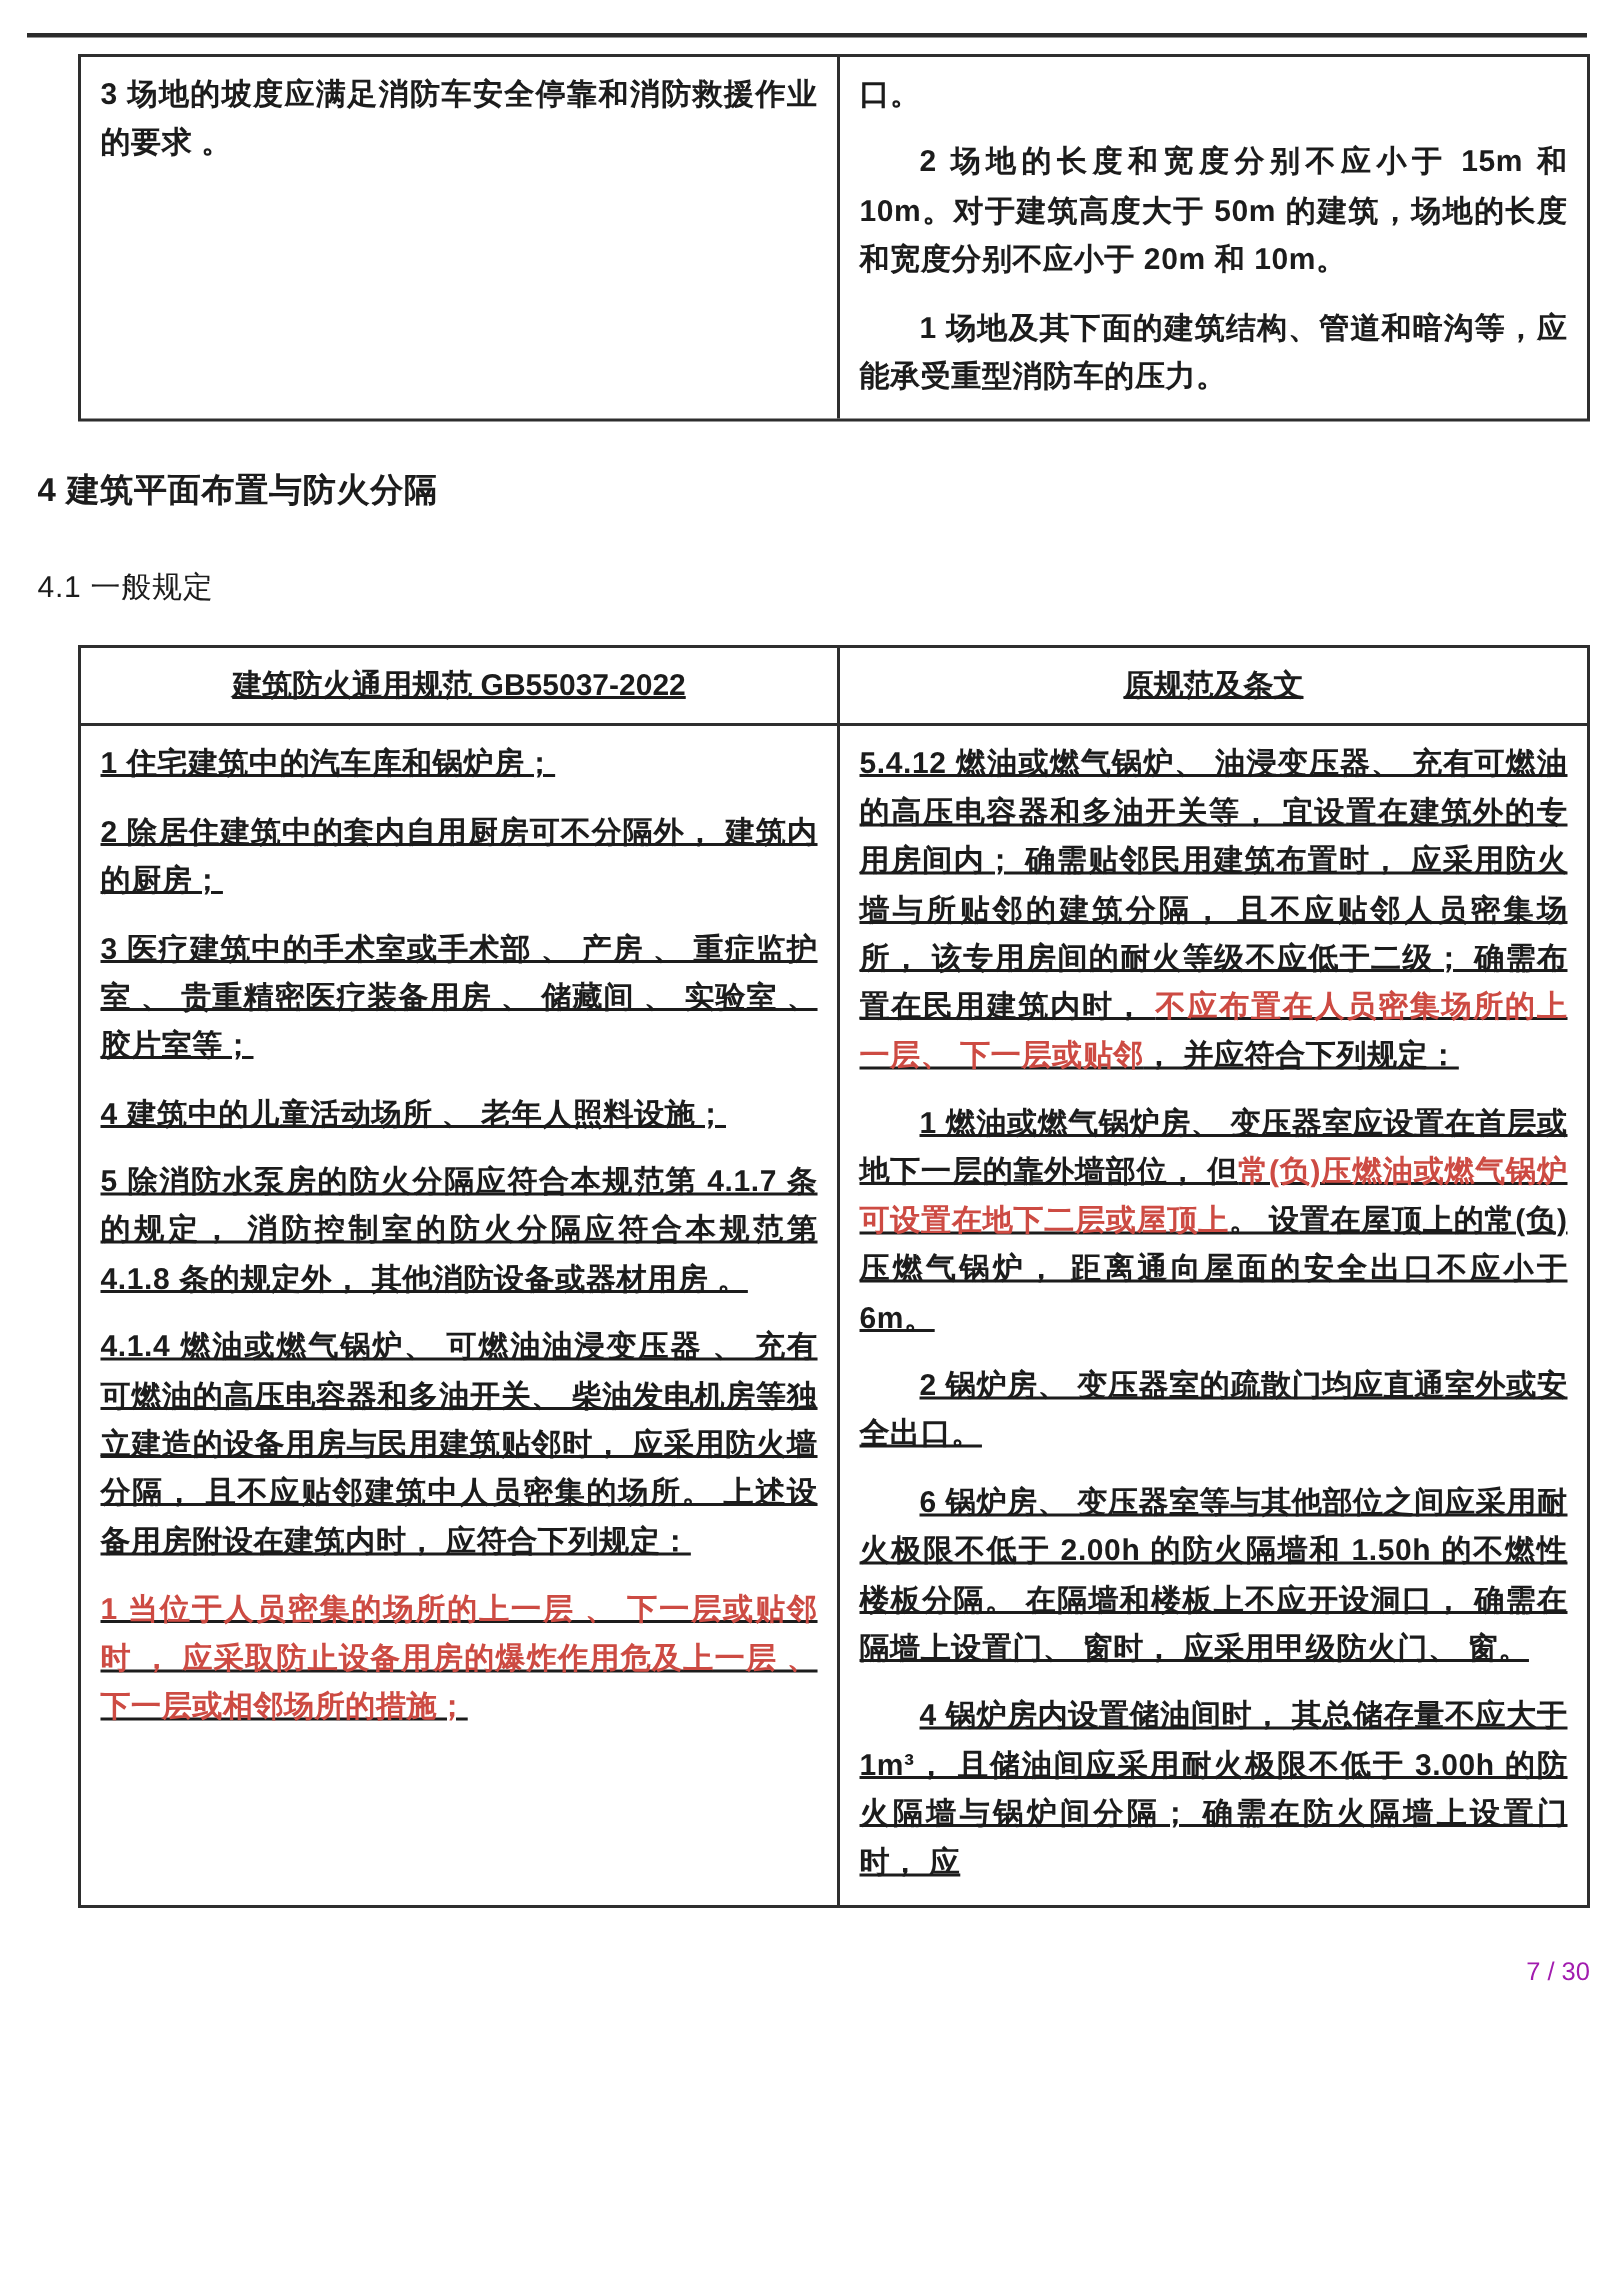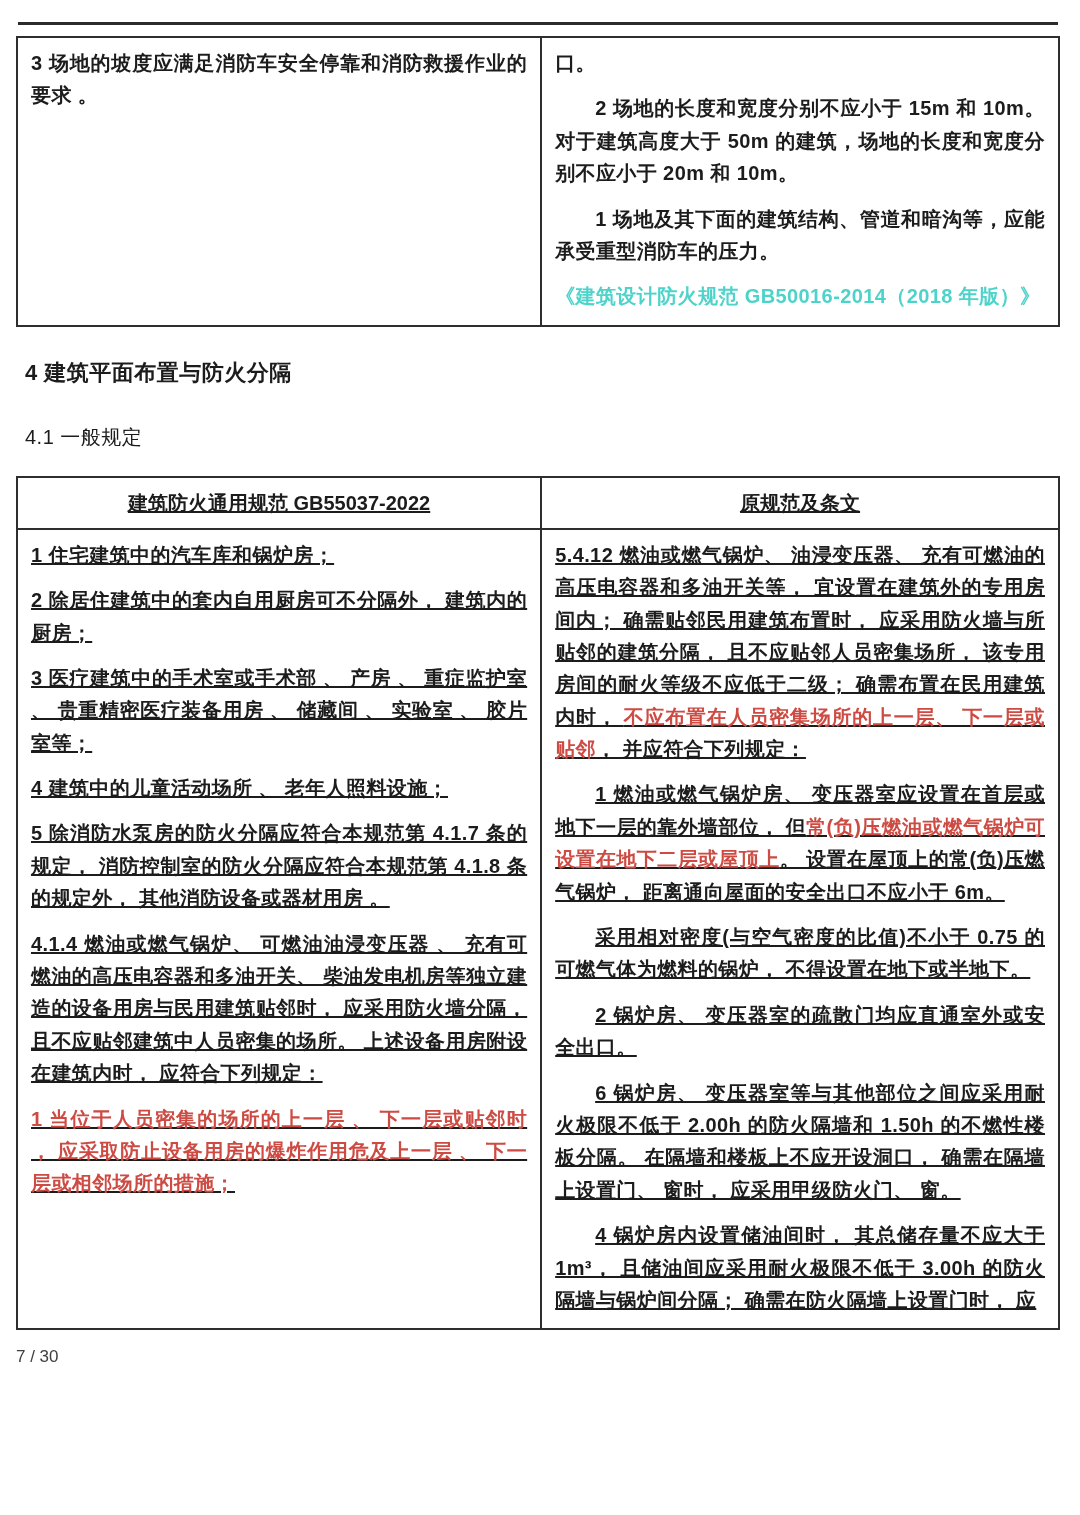--- a/index.html
+++ b/index.html
@@ -8,58 +8,57 @@
   }
   *{box-sizing:border-box;}
   html,body{margin:0;padding:0;}
   body{
     width:1080px;height:1515px;overflow:hidden;background:var(--bg);
     color:var(--text);
     font-family:"Liberation Sans","DejaVu Sans",sans-serif;
   }
   .page{padding:22px 20px 0 16px;}
   .top-rule{height:0;border-top:3px solid #2b2b2b;margin:0 2px 11px 2px;}
-  .cmp-table{border:2px solid var(--border);display:flex;align-items:stretch;}
+  .cmp-table{border:2px solid var(--border);display:flex;align-items:stretch;margin-left:36px;}
   .cmp-table.with-header{display:block;text-decoration:underline;}
   .tbl-header{display:flex;border-bottom:2px solid var(--border);}
   .tbl-header .hcell{padding:11px 10px;text-align:center;font-weight:700;font-size:20px;line-height:1.4;}
   .tbl-body{display:flex;align-items:stretch;}
   .cell{padding:6px 13px 12px 13px;}
   .cell-left{width:50.4%;border-right:2px solid var(--border);flex:none;}
   .cell-right{flex:1;min-width:0;}
   .hcell-left{width:50.4%;border-right:2px solid var(--border);flex:none;}
   .hcell-right{flex:1;min-width:0;}
   .para{margin:13px 0 0 0;font-size:20px;line-height:1.62;font-weight:600;
         text-align:justify;letter-spacing:.4px;}
   .para:first-child{margin-top:3px;}
   .para.indent{text-indent:2em;}
   .para .red{color:var(--red);}
   .para.teal-link span{color:var(--teal);}
   .para.teal-link{font-weight:600;}
   .red-para span{color:var(--red);}
   .section-heading{font-size:22px;font-weight:700;margin:31px 0 0 9px;letter-spacing:.5px;}
   .subsection-heading{font-size:20px;font-weight:400;margin:36px 0 25px 9px;letter-spacing:.5px;}
-  .footer{text-align:left;font-size:17px;margin-top:17px;color:#404040;}
+  .footer{text-align:right;font-size:17px;margin-top:33px;color:#a21caf;}
 </style>
 </head>
 <body>
 
 <div class="page">
 
   <div class="top-rule"></div>
 
   <div class="cmp-table">
     <div class="cell cell-left">
         <p class="para"><span>3 场地的坡度应满足消防车安全停靠和消防救援作业的要求 。</span></p>
       </div>
     <div class="cell cell-right">
         <p class="para"><span>口。</span></p>
         <p class="para indent"><span>2 场地的长度和宽度分别不应小于 15m 和 10m。对于建筑高度大于 50m 的建筑，场地的长度和宽度分别不应小于 20m 和 10m。</span></p>
         <p class="para indent"><span>1 场地及其下面的建筑结构、管道和暗沟等，应能承受重型消防车的压力。</span></p>
-        <p class="para teal-link"><span>《建筑设计防火规范 GB50016-2014（2018 年版）》</span></p>
       </div>
   </div>
 
   <div class="section-heading">4 建筑平面布置与防火分隔</div>
 
   <div class="subsection-heading">4.1 一般规定</div>
 
   <div class="cmp-table with-header">
     <div class="tbl-header">
       <div class="hcell hcell-left">建筑防火通用规范 GB55037-2022</div>
@@ -71,21 +70,20 @@
           <p class="para"><span>2 除居住建筑中的套内自用厨房可不分隔外， 建筑内的厨房；</span></p>
           <p class="para"><span>3 医疗建筑中的手术室或手术部 、 产房 、 重症监护室 、 贵重精密医疗装备用房 、 储藏间 、 实验室 、 胶片室等；</span></p>
           <p class="para"><span>4 建筑中的儿童活动场所 、 老年人照料设施；</span></p>
           <p class="para"><span>5 除消防水泵房的防火分隔应符合本规范第 4.1.7 条的规定， 消防控制室的防火分隔应符合本规范第 4.1.8 条的规定外， 其他消防设备或器材用房 。</span></p>
           <p class="para"><span>4.1.4 燃油或燃气锅炉、 可燃油油浸变压器 、 充有可燃油的高压电容器和多油开关、 柴油发电机房等独立建造的设备用房与民用建筑贴邻时， 应采用防火墙分隔， 且不应贴邻建筑中人员密集的场所。 上述设备用房附设在建筑内时， 应符合下列规定：</span></p>
           <p class="para red-para"><span>1 当位于人员密集的场所的上一层 、 下一层或贴邻时 ， 应采取防止设备用房的爆炸作用危及上一层 、 下一层或相邻场所的措施；</span></p>
         </div>
       <div class="cell cell-right">
           <p class="para"><span>5.4.12 燃油或燃气锅炉、 油浸变压器、 充有可燃油的高压电容器和多油开关等， 宜设置在建筑外的专用房间内； 确需贴邻民用建筑布置时， 应采用防火墙与所贴邻的建筑分隔， 且不应贴邻人员密集场所， 该专用房间的耐火等级不应低于二级； 确需布置在民用建筑内时， </span><span class="red">不应布置在人员密集场所的上一层、 下一层或贴邻</span><span>， 并应符合下列规定：</span></p>
           <p class="para indent"><span>1 燃油或燃气锅炉房、 变压器室应设置在首层或地下一层的靠外墙部位， 但</span><span class="red">常(负)压燃油或燃气锅炉可设置在地下二层或屋顶上</span><span>。 设置在屋顶上的常(负)压燃气锅炉， 距离通向屋面的安全出口不应小于 6m。</span></p>
-          <p class="para indent"><span>采用相对密度(与空气密度的比值)不小于 0.75 的可燃气体为燃料的锅炉， 不得设置在地下或半地下。</span></p>
           <p class="para indent"><span>2 锅炉房、 变压器室的疏散门均应直通室外或安全出口。</span></p>
           <p class="para indent"><span>6 锅炉房、 变压器室等与其他部位之间应采用耐火极限不低于 2.00h 的防火隔墙和 1.50h 的不燃性楼板分隔。 在隔墙和楼板上不应开设洞口， 确需在隔墙上设置门、 窗时， 应采用甲级防火门、 窗。</span></p>
           <p class="para indent"><span>4 锅炉房内设置储油间时， 其总储存量不应大于 1m³， 且储油间应采用耐火极限不低于 3.00h 的防火隔墙与锅炉间分隔； 确需在防火隔墙上设置门时， 应</span></p>
         </div>
     </div>
   </div>
 
   <div class="footer">7 / 30</div>
 
 </div>

